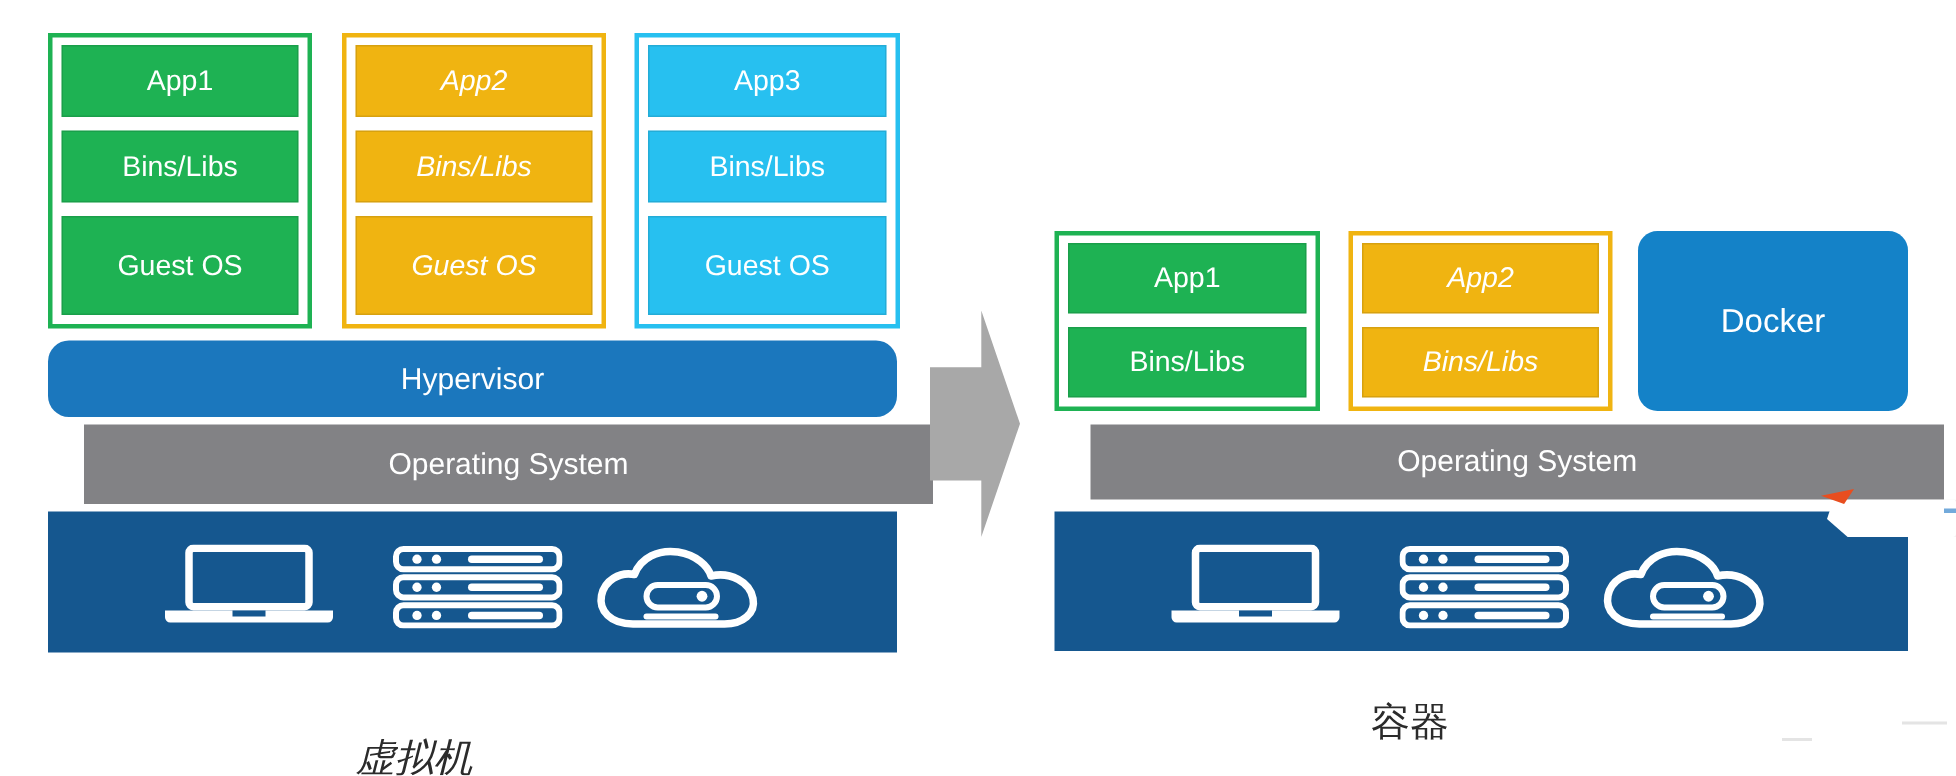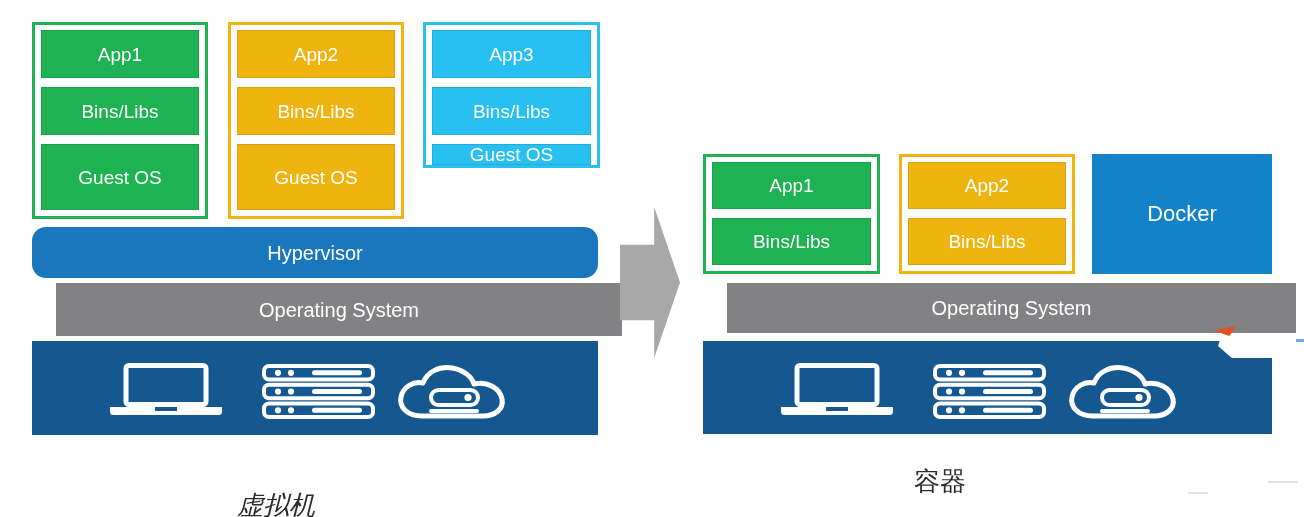--- a/index.html
+++ b/index.html
@@ -21,40 +21,40 @@
     color:#ffffff;font-size:19px;line-height:1;
     border:1px solid rgba(0,0,0,0.10);
     box-sizing:border-box;
     height:48px;flex:0 0 auto;
   }
   .stack .row.grow{flex:1 1 auto;height:auto;}
 
   .green  {border-color:#1eb253;}
   .green  .row{background:#1eb253;}
   .yellow {border-color:#f0b411;}
-  .yellow .row{background:#f0b411;}
+  .yellow .row{background:#f0b411;font-style:italic;}
   .cyan   {border-color:#27c0f0;}
   .cyan   .row{background:#27c0f0;}
 
   
   .bar{
     position:absolute;
     display:flex;align-items:center;justify-content:center;
     color:#ffffff;font-size:20px;line-height:1;
     box-sizing:border-box;
   }
   .hypervisor{background:#1b77bd;border-radius:14px;}
   .osbar{background:#828285;margin-left:24px;}
   .infra{background:#15578f;}
 
   .docker-box{
     position:absolute;
     background:#1482c8;
     display:flex;align-items:center;justify-content:center;
-    color:#ffffff;font-size:22px;
+    color:#ffffff;font-size:22px;border-radius:13px;
   }
 
   
   .caption{
     position:absolute;
     width:200px;text-align:center;
     font-size:26px;color:#2b2b2b;
   }
 
   
@@ -97,21 +97,21 @@
     <div class="row">Bins/Libs</div>
     <div class="row grow">Guest OS</div>
   </div>
 
   <div class="stack yellow" style="left:228px;top:22px;width:176px;height:197px;">
     <div class="row">App2</div>
     <div class="row">Bins/Libs</div>
     <div class="row grow">Guest OS</div>
   </div>
 
-  <div class="stack cyan" style="left:423px;top:22px;width:177px;height:146px;">
+  <div class="stack cyan" style="left:423px;top:22px;width:177px;height:197px;">
     <div class="row">App3</div>
     <div class="row">Bins/Libs</div>
     <div class="row grow">Guest OS</div>
   </div>
 
   <div class="bar hypervisor" style="left:32px;top:227px;width:566px;height:51px;">
     <span>Hypervisor</span>
   </div>
 
   <div class="bar osbar" style="left:32px;top:283px;width:566px;height:53px;">

